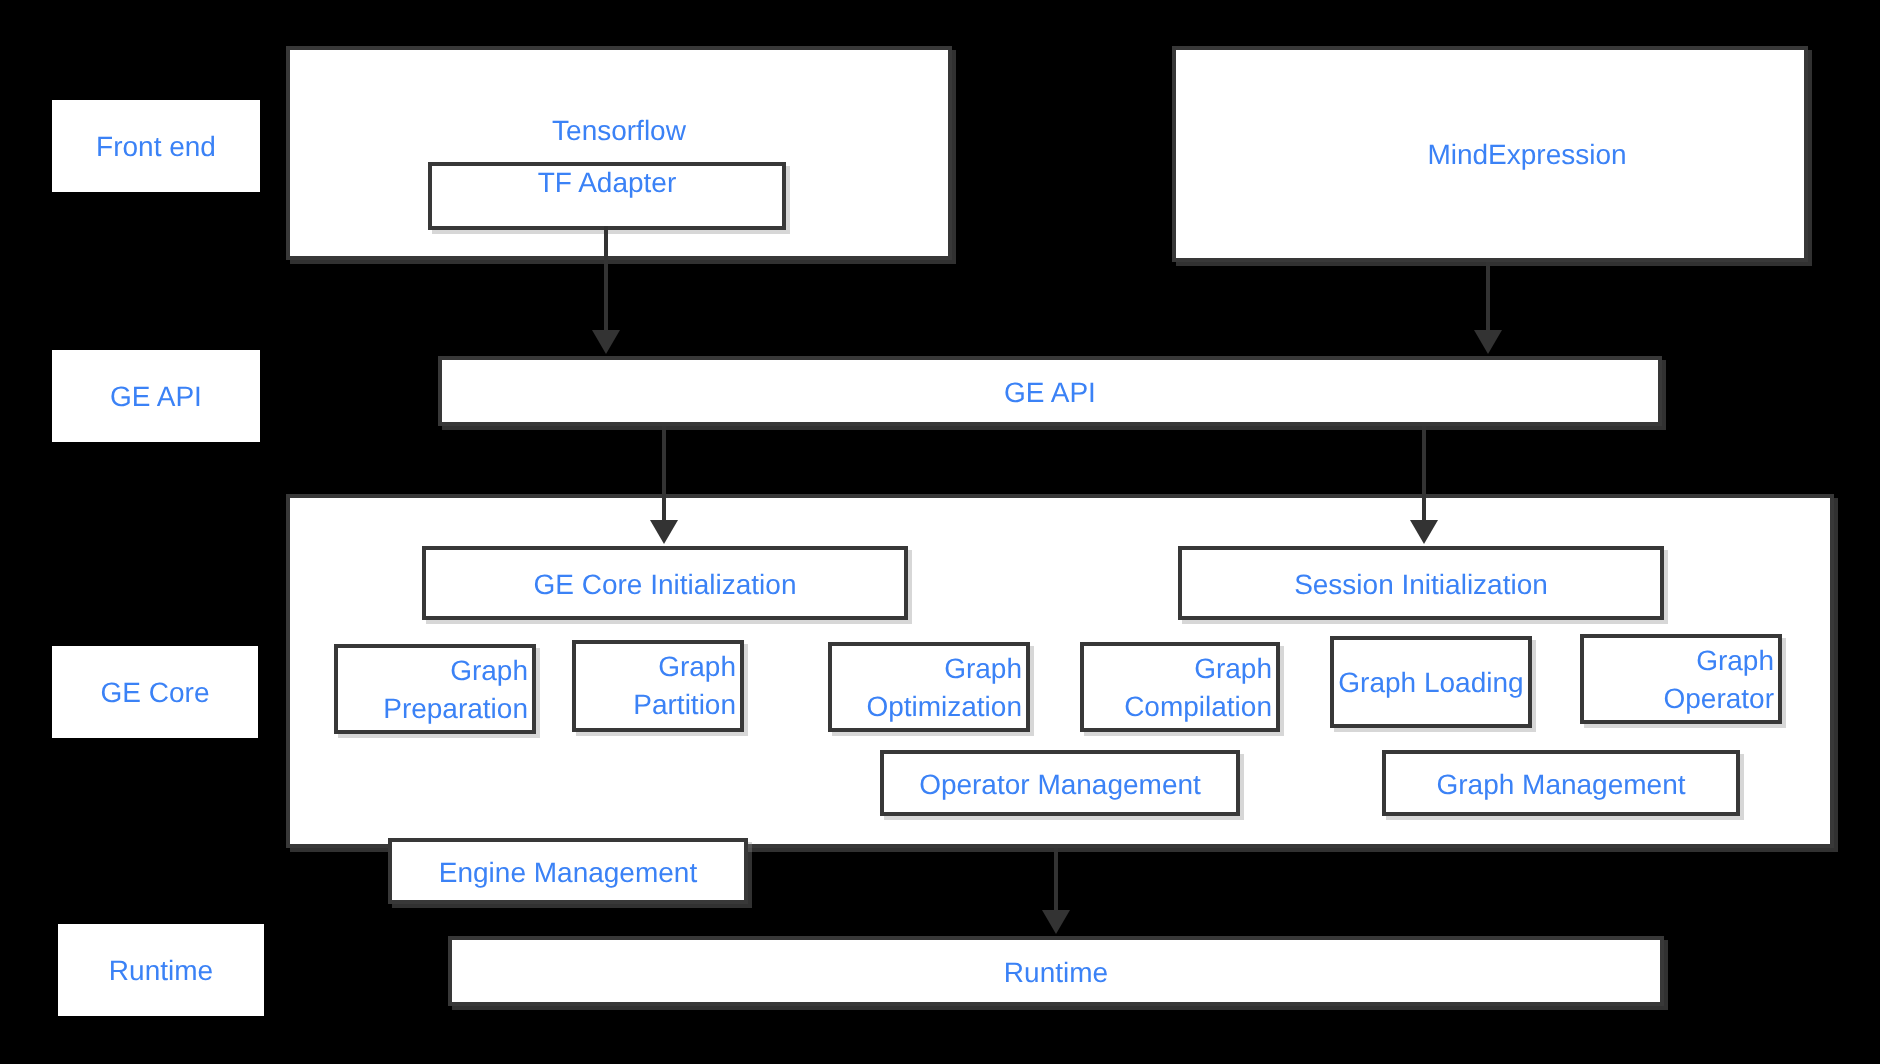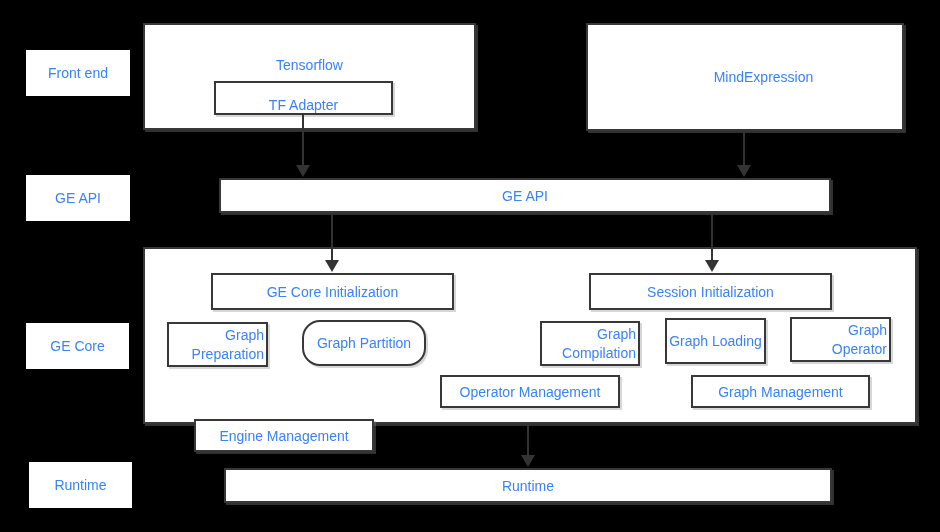--- a/index.html
+++ b/index.html
@@ -38,36 +38,36 @@
 
   
   .box-tensorflow { left: 143px; top: 23px; width: 333px; height: 107px; display: block; }
   .tensorflow-caption {
     position: absolute; left: 0; top: 32px; width: 100%;
   }
   .box-tfadapter {
     position: absolute; left: 69px; top: 56px; width: 179px; height: 34px;
     background: #ffffff;
     box-sizing: border-box;
-    display: flex; align-items: flex-end; justify-content: center;
+    display: flex; align-items: flex-start; justify-content: center;
   }
   .box-mindexpr { left: 586px; top: 23px; width: 318px; height: 108px; padding-left: 37px; }
 
   
   .bar-geapi { left: 219px; top: 178px; width: 612px; height: 35px; }
 
   
   .box-gecore { left: 143px; top: 247px; width: 774px; height: 177px; display: block; }
 
   .box-coreinit    { left: 211px; top: 273px; width: 243px; height: 37px; }
   .box-sessioninit { left: 589px; top: 273px; width: 243px; height: 37px; }
 
   .mod { line-height: 19px; padding: 1px 2px; text-align: right; }
   .mod-1 { left: 167px; top: 322px; width: 101px; height: 45px; }
-  .mod-2 { left: 302px; top: 320px; width: 124px; height: 46px; border-radius: 18px; }
+  .mod-2 { left: 286px; top: 320px; width: 86px; height: 46px; }
   .mod-3 { left: 414px; top: 321px; width: 101px; height: 45px; }
   .mod-4 { left: 540px; top: 321px; width: 100px; height: 45px; }
   .mod-5 { left: 665px; top: 318px; width: 101px; height: 46px; }
   .mod-6 { left: 790px; top: 317px; width: 101px; height: 45px; }
 
   .mgmt-1 { left: 194px; top: 375px; width: 180px; height: 33px; margin-top: 44px; }
   .mgmt-2 { left: 440px; top: 375px; width: 180px; height: 33px; }
   .mgmt-3 { left: 691px; top: 375px; width: 179px; height: 33px; }
 
   
@@ -145,20 +145,23 @@
   <div class="node bordered box-sessioninit">
     <span>Session Initialization</span>
   </div>
 
   <div class="node bordered mod mod-1">
     <span>Graph Preparation</span>
   </div>
   <div class="node bordered mod mod-2">
     <span>Graph Partition</span>
   </div>
+  <div class="node bordered mod mod-3">
+    <span>Graph Optimization</span>
+  </div>
   <div class="node bordered mod mod-4">
     <span>Graph Compilation</span>
   </div>
   <div class="node bordered mod mod-5">
     <span>Graph Loading</span>
   </div>
   <div class="node bordered mod mod-6">
     <span>Graph Operator</span>
   </div>
 

